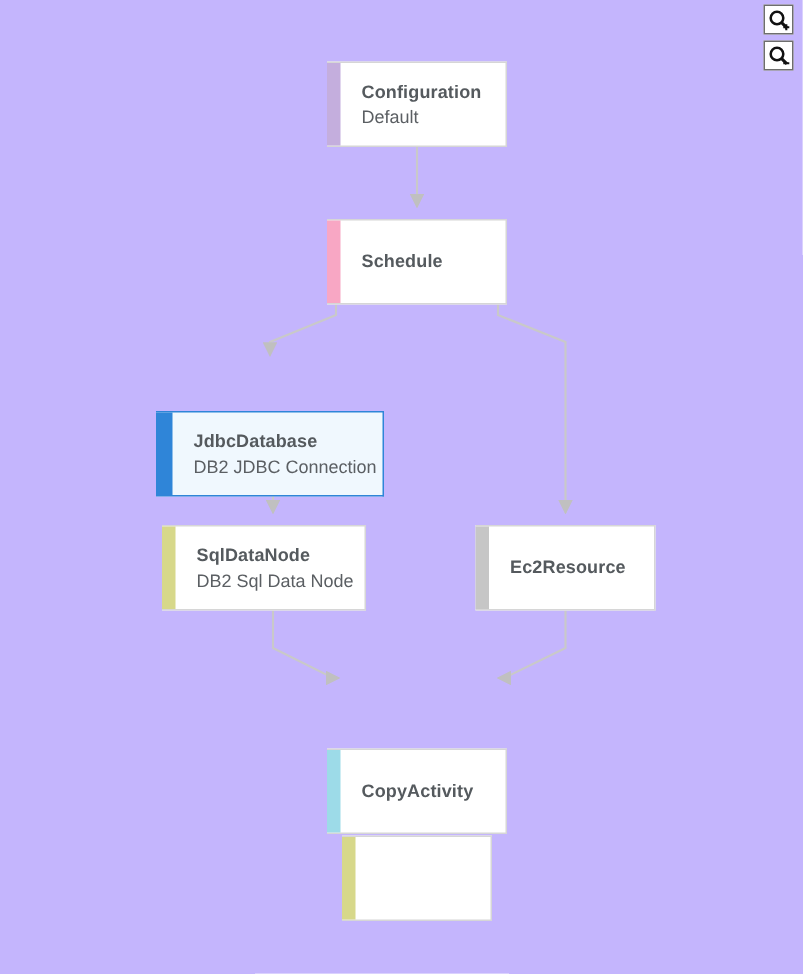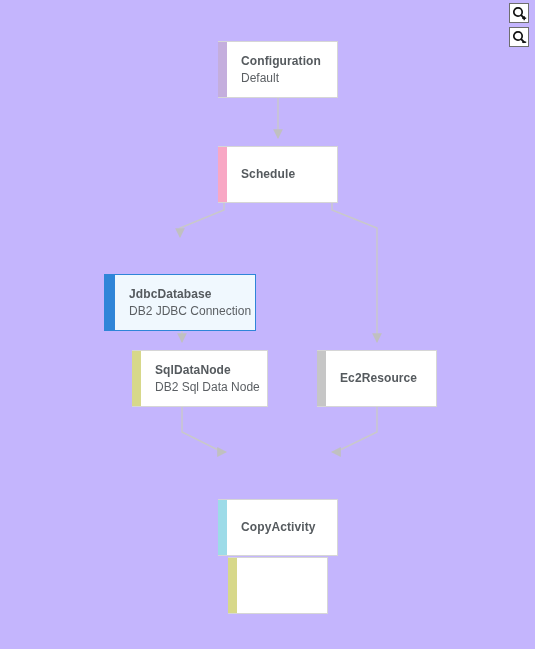--- a/index.html
+++ b/index.html
@@ -150,21 +150,21 @@
           <div class="title">Schedule</div>
         </div>
       </div>
       <div class="node selected" style="left: 104px; top: 251px; width: 152px; height: 57px; margin-top: 23px;">
         <div class="accent" style="background: rgb(47, 133, 216);"></div>
         <div class="body">
           <div class="title">JdbcDatabase</div>
           <div class="subtitle">DB2 JDBC Connection</div>
         </div>
       </div>
-      <div class="node" style="left: 132px; top: 350px; width: 136px; height: 57px;">
+      <div class="node" style="left: 108px; top: 350px; width: 136px; height: 57px;">
         <div class="accent" style="background: rgb(215, 216, 138);"></div>
         <div class="body">
           <div class="title">SqlDataNode</div>
           <div class="subtitle">DB2 Sql Data Node</div>
         </div>
       </div>
       <div class="node" style="left: 317px; top: 350px; width: 120px; height: 57px; justify-content: space-between;">
         <div class="accent" style="background: rgb(198, 198, 198);"></div>
         <div class="body">
           <div class="title">Ec2Resource</div>

